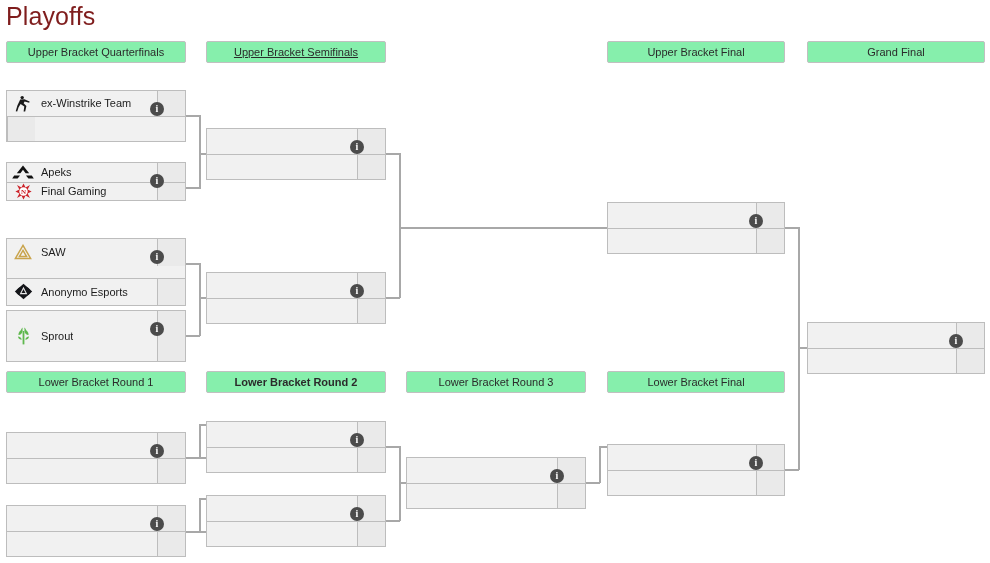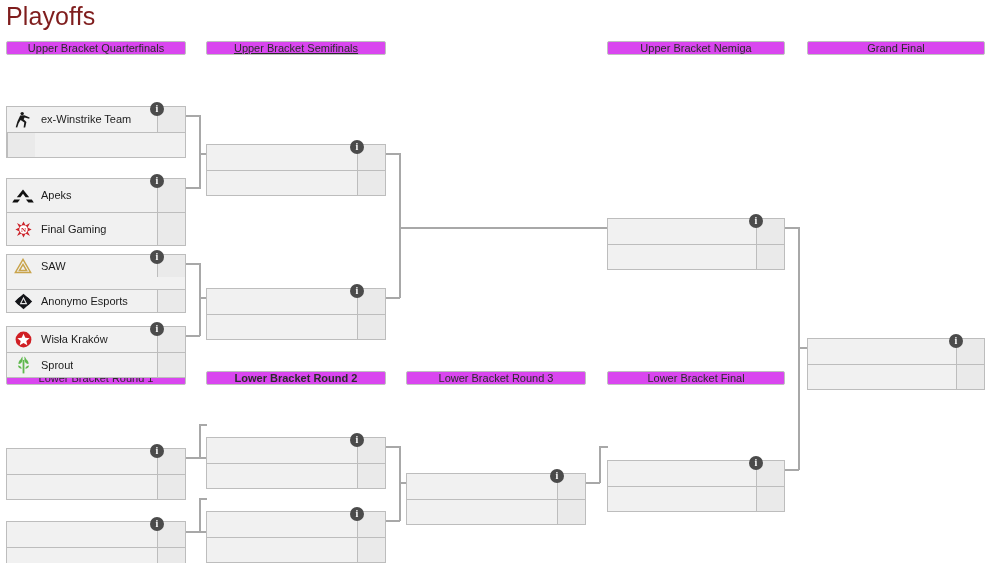--- a/index.html
+++ b/index.html
@@ -25,42 +25,41 @@
     font-size: 25px;
     font-weight: 400;
     color: #7f1d1d;
     letter-spacing: 0.1px;
     white-space: nowrap;
   }
 
   
   .round-header {
     position: absolute;
-    height: 14px;
-    background: #d946ef;
+    height: 22px;
+    background: #86efac;
     border: 1px solid #c0c0c0;
     border-radius: 2px;
     display: flex;
     align-items: center;
     justify-content: center;
     font-size: 11px;
     color: #2b2b2b;
     white-space: nowrap;
     overflow: hidden;
   }
 
   
   .match {
     position: absolute;
     border: 1px solid #bdbdbd;
     background: #f1f1f1;
     display: flex;
     flex-direction: column;
     z-index: 3;
-    margin-top: 16px;
   }
   .match .team-row {
     position: relative;
     flex: 1 1 50%;
     display: flex;
     align-items: center;
     min-height: 0;
   }
   .match .team-row + .team-row {
     border-top: 1px solid #bdbdbd;
@@ -142,21 +141,21 @@
   <div class="page-title">Playoffs</div>
 
   <div id="headers-layer">
       <div class="round-header" style="left: 6px; top: 41px; width: 180px;">
         <span>Upper Bracket Quarterfinals</span>
       </div>
       <div class="round-header" style="left: 206px; top: 41px; width: 180px; text-decoration: underline;">
         <span>Upper Bracket Semifinals</span>
       </div>
       <div class="round-header" style="left: 607px; top: 41px; width: 178px;">
-        <span>Upper Bracket Nemiga</span>
+        <span>Upper Bracket Final</span>
       </div>
       <div class="round-header" style="left: 807px; top: 41px; width: 178px;">
         <span>Grand Final</span>
       </div>
       <div class="round-header" style="left: 6px; top: 371px; width: 180px;">
         <span>Lower Bracket Round 1</span>
       </div>
       <div class="round-header" style="left: 206px; top: 371px; width: 180px; font-weight: bold;">
         <span>Lower Bracket Round 2</span>
       </div>
@@ -216,21 +215,21 @@
               </svg>
             </span>
             <span class="team-name">ex-Winstrike Team</span>
           </div>
           <div class="team-score"></div>
         </div>
         <div class="team-row">
           <div class="team-score"></div>
         </div>
       </div>
-      <div class="match" style="left: 6px; top: 162px; width: 180px; height: 68px; text-align: right;">
+      <div class="match" style="left: 6px; top: 162px; width: 180px; height: 39px; text-align: right;">
         <div class="team-row">
           <div class="team-main">
             <span class="team-logo">
               <svg width="22" height="14" viewBox="0 0 22 14">
                 <g fill="#111111">
                   <path d="M11 0.6 L17.2 8.2 L13.6 8.2 L11 4.8 L8.4 8.2 L4.8 8.2 Z"></path>
                   <path d="M2.2 10.4 L8.0 10.4 L5.6 13.4 L0.2 13.4 Z"></path>
                   <path d="M14.0 10.4 L19.8 10.4 L21.8 13.4 L16.4 13.4 Z"></path>
                 </g>
               </svg>
@@ -246,21 +245,21 @@
                 <path d="M8.5 0.4 L10.6 4.4 L15.0 2.0 L12.6 6.4 L16.6 8.5 L12.6 10.6 L15.0 15.0 L10.6 12.6 L8.5 16.6 L6.4 12.6 L2.0 15.0 L4.4 10.6 L0.4 8.5 L4.4 6.4 L2.0 2.0 L6.4 4.4 Z" fill="#cc2229"></path>
                 <circle cx="8.5" cy="8.5" r="4.2" fill="#ffffff"></circle>
                 <text x="8.5" y="11.4" font-family="Liberation Serif, serif" font-size="7" font-weight="bold" fill="#cc2229" text-anchor="middle">N</text>
               </svg>
             </span>
             <span class="team-name">Final Gaming</span>
           </div>
           <div class="team-score"></div>
         </div>
       </div>
-      <div class="match" style="left: 6px; top: 238px; width: 180px; height: 59px; gap: 12px;">
+      <div class="match" style="left: 6px; top: 238px; width: 180px; height: 68px; gap: 12px;">
         <div class="team-row">
           <div class="team-main">
             <span class="team-logo">
               <svg width="18" height="16" viewBox="0 0 18 16">
                 <g fill="none" stroke="#c9a44c" stroke-width="1.5">
                   <path d="M9 1.4 L16.6 14.4 L1.4 14.4 Z"></path>
                   <path d="M9 6.4 L12.6 12.6 L5.4 12.6 Z"></path>
                 </g>
               </svg>
             </span>
@@ -276,32 +275,20 @@
                 <ellipse cx="9.5" cy="8.5" rx="6.6" ry="4.4" fill="none" stroke="#15161a" stroke-width="1.2"></ellipse>
                 <path d="M9.5 5.0 L12.4 10.6 L6.6 10.6 Z" fill="none" stroke="#e9e9e9" stroke-width="1.1"></path>
               </svg>
             </span>
             <span class="team-name">Anonymo Esports</span>
           </div>
           <div class="team-score"></div>
         </div>
       </div>
       <div class="match" style="left: 6px; top: 310px; width: 180px; height: 52px;">
-        <div class="team-row">
-          <div class="team-main">
-            <span class="team-logo">
-              <svg width="17" height="17" viewBox="0 0 17 17">
-                <circle cx="8.5" cy="8.5" r="7.9" fill="#d01f24"></circle>
-                <path d="M8.5 2.8 L10.3 6.8 L14.6 7.2 L11.3 10.0 L12.3 14.2 L8.5 11.9 L4.7 14.2 L5.7 10.0 L2.4 7.2 L6.7 6.8 Z" fill="#ffffff"></path>
-              </svg>
-            </span>
-            <span class="team-name">Wisła Kraków</span>
-          </div>
-          <div class="team-score"></div>
-        </div>
         <div class="team-row">
           <div class="team-main">
             <span class="team-logo">
               <svg width="15" height="18" viewBox="0 0 15 18">
                 <g fill="#5fb84e">
                   <rect x="6.6" y="4.0" width="1.8" height="13.4"></rect>
                   <path d="M6.6 3.0 C4.0 3.0 2.4 5.0 2.4 8.0 C4.8 8.0 6.6 6.2 6.6 3.0 Z"></path>
                   <path d="M8.4 3.0 C11.0 3.0 12.6 5.0 12.6 8.0 C10.2 8.0 8.4 6.2 8.4 3.0 Z"></path>
                   <path d="M6.6 0.4 C5.2 1.6 4.6 3.2 4.8 5.0 C6.2 4.2 6.8 2.6 6.6 0.4 Z"></path>
                   <path d="M8.4 0.4 C9.8 1.6 10.4 3.2 10.2 5.0 C8.8 4.2 8.2 2.6 8.4 0.4 Z"></path>

